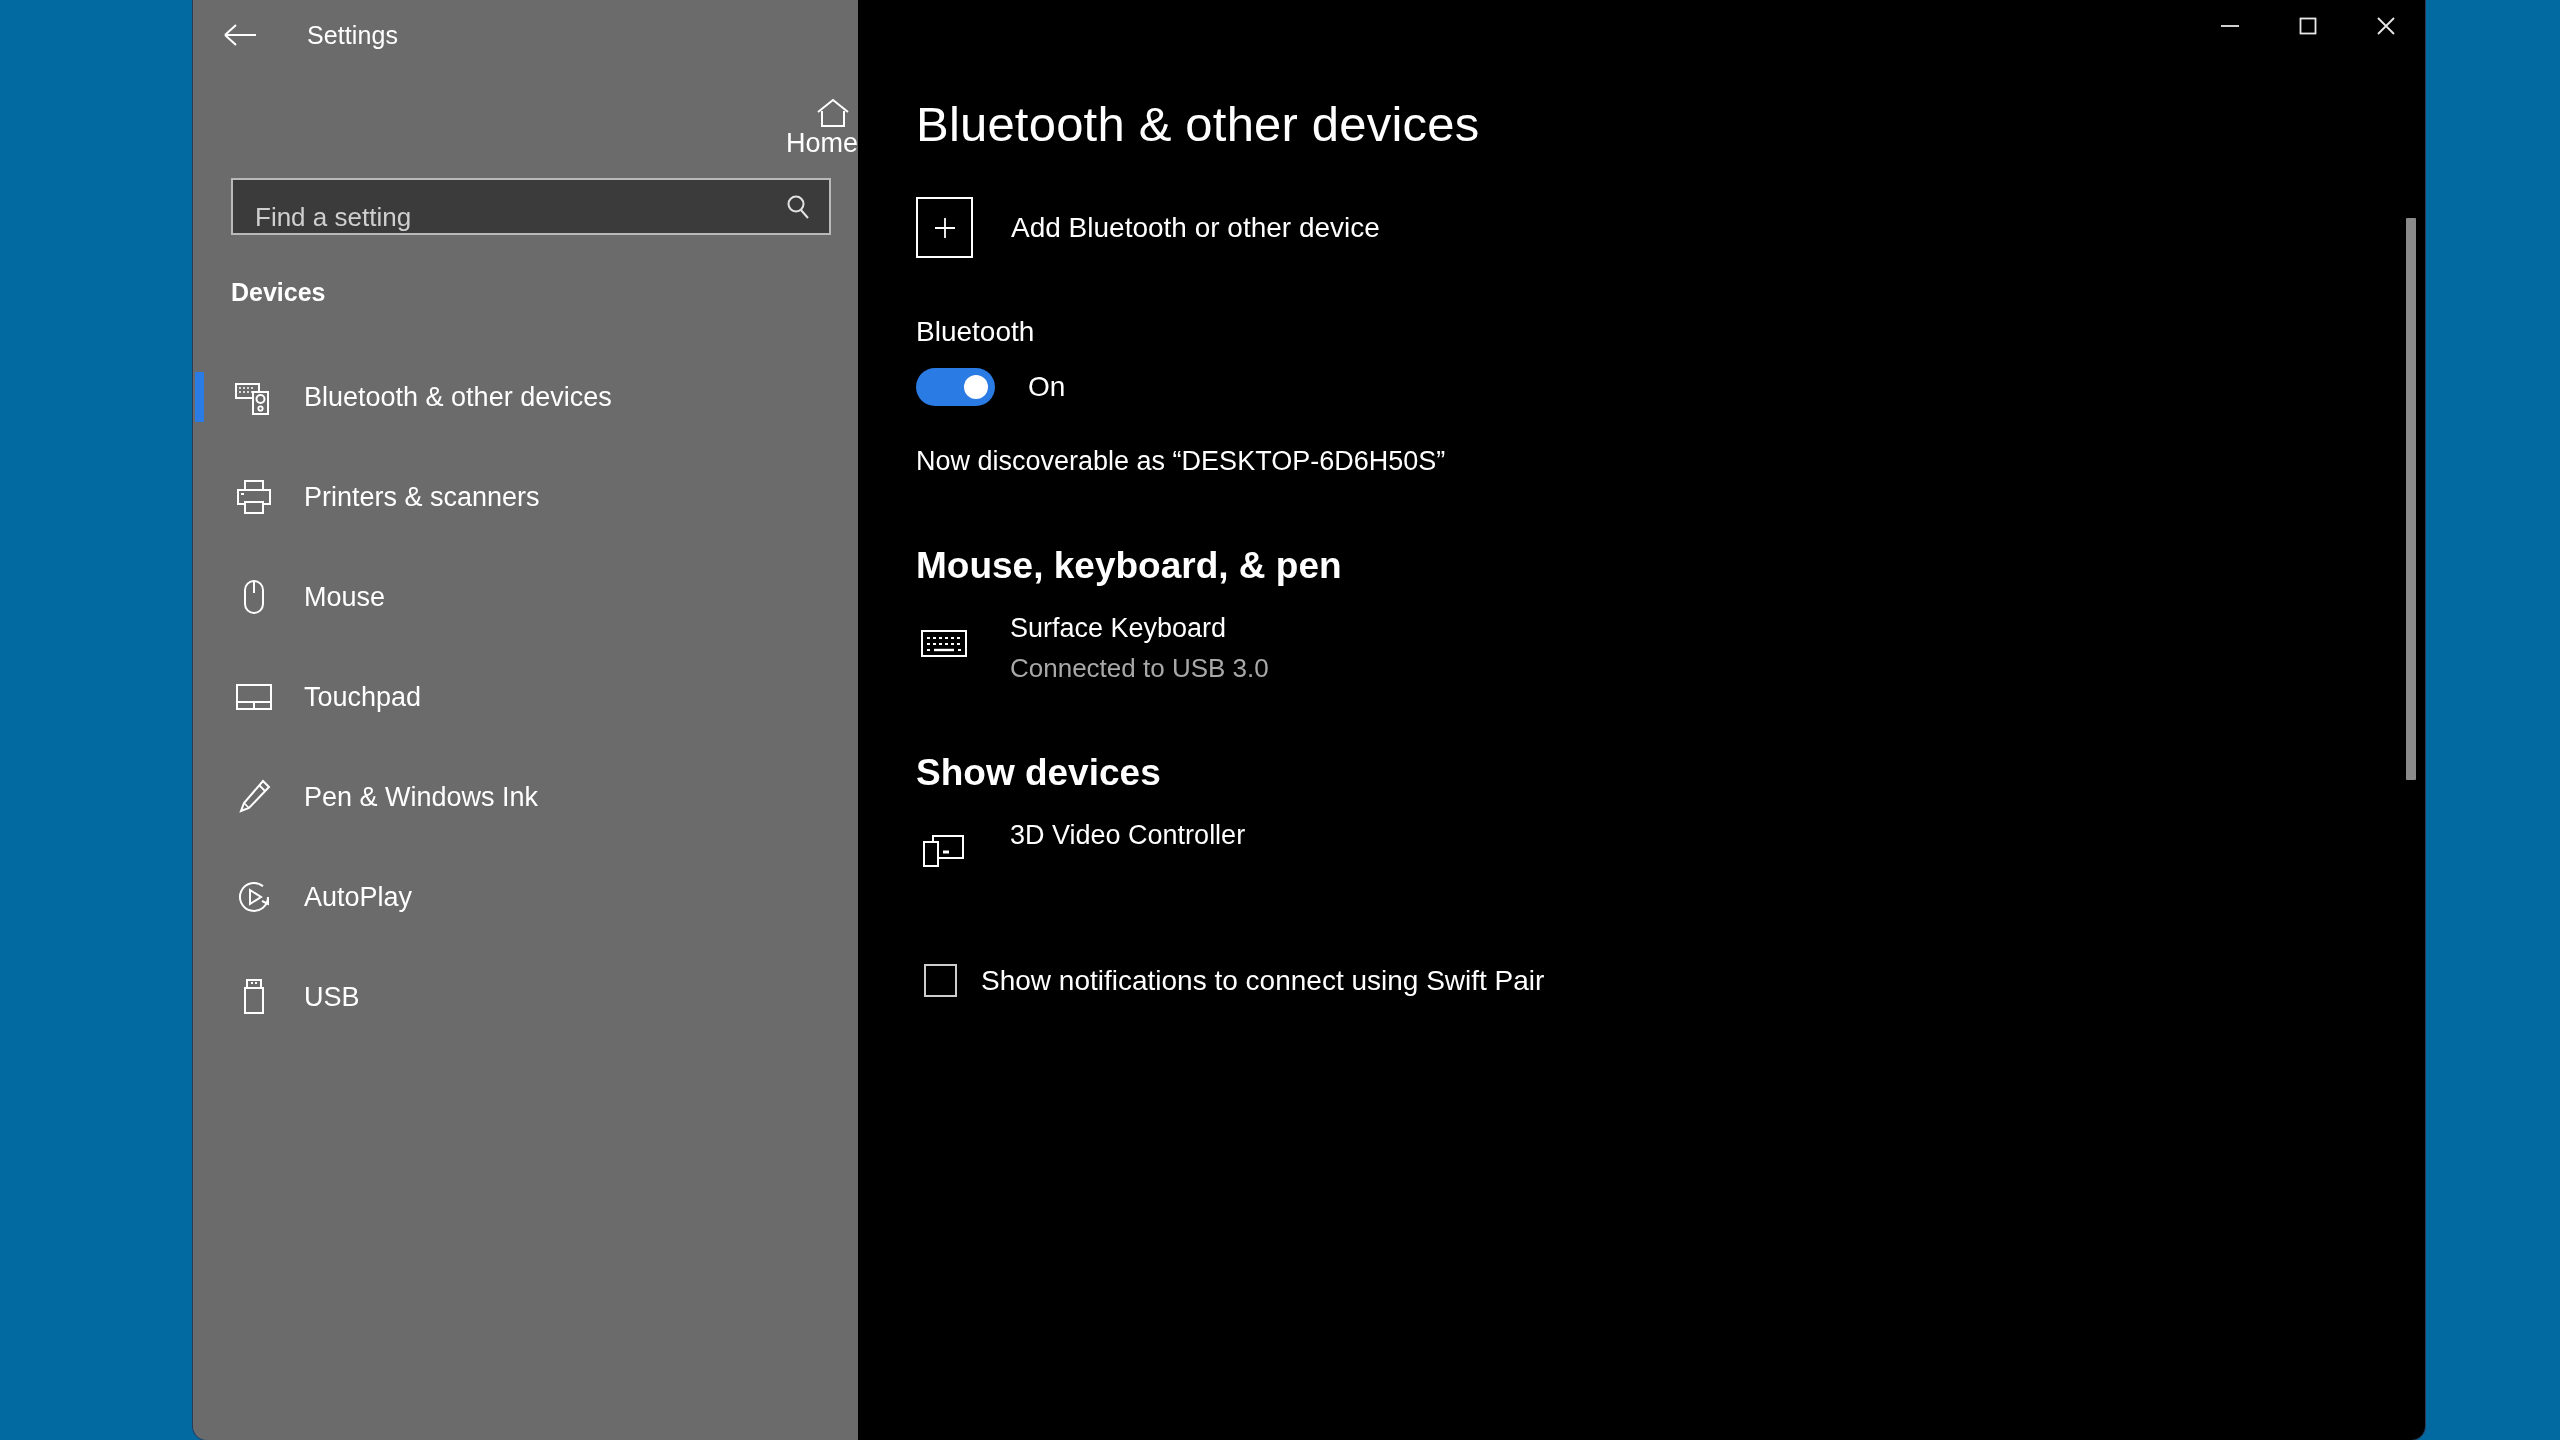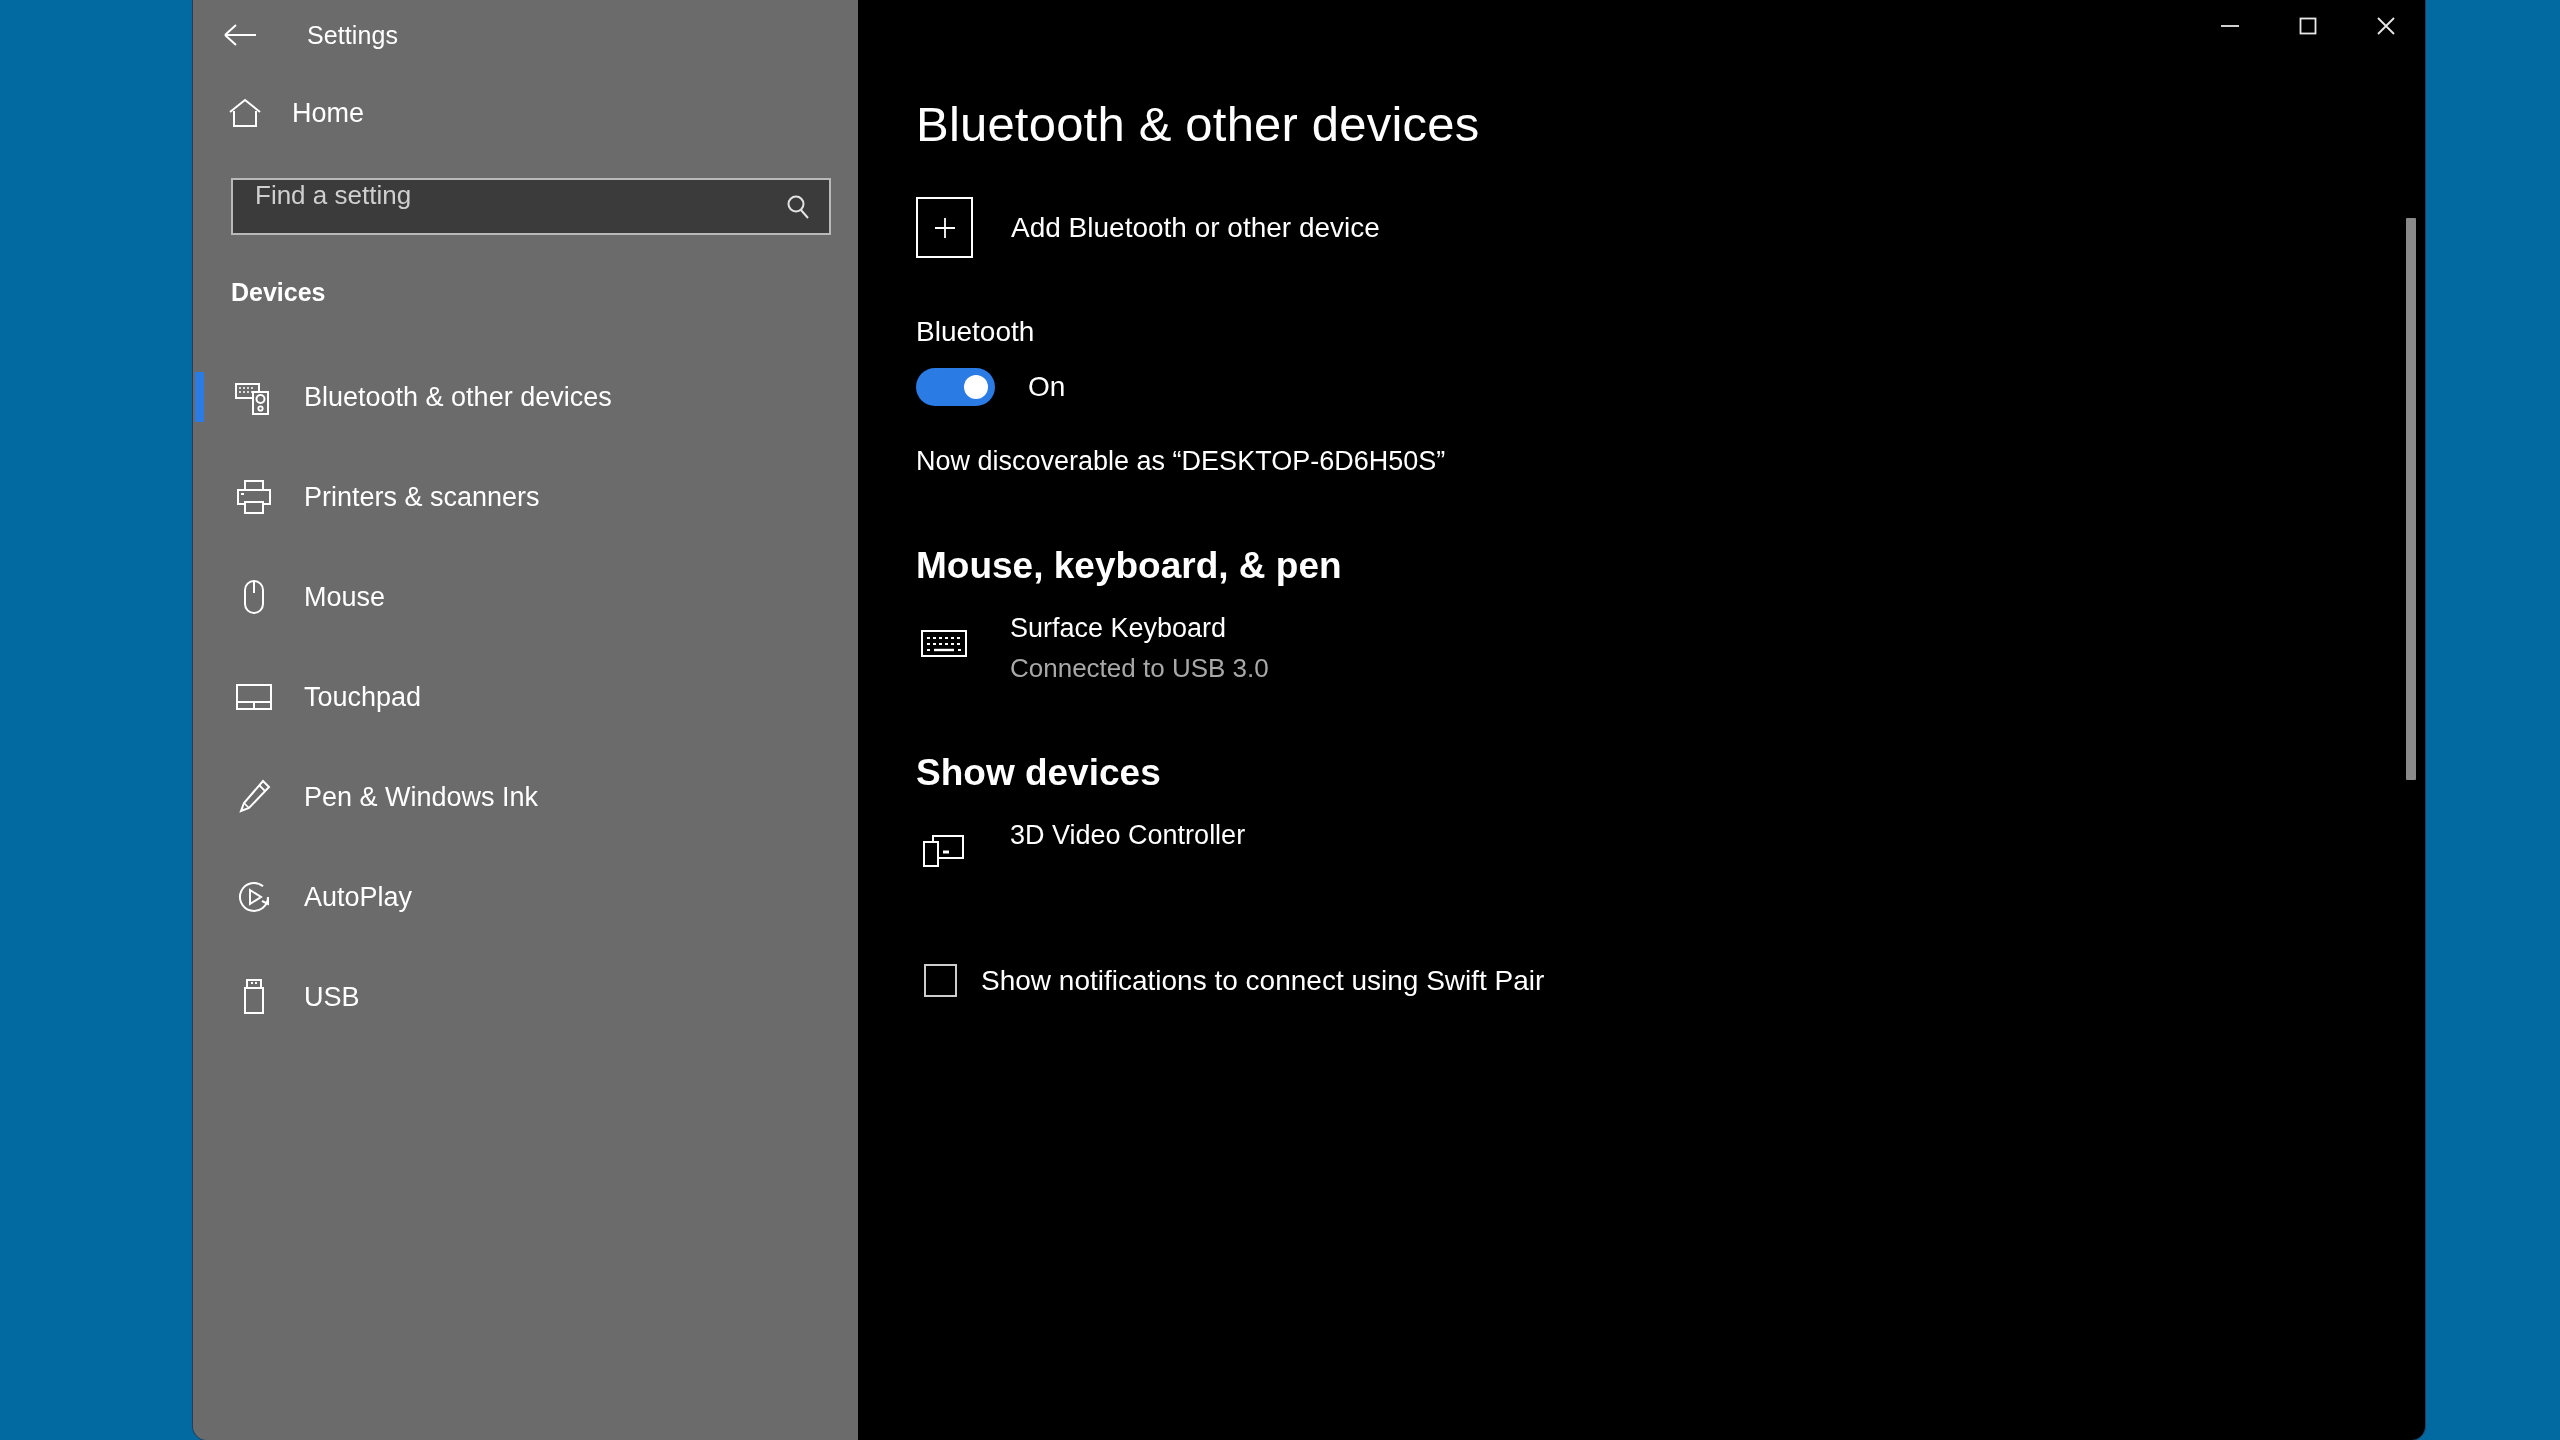--- a/index.html
+++ b/index.html
@@ -48,36 +48,36 @@
   }
   .back-btn svg { display:block; }
   .app-title {
     color: #ffffff;
     font-size: 25px;
     margin-left: 30px;
     letter-spacing: .1px;
   }
 
   .home-row {
-    display: flex; align-items: flex-start;
+    display: flex; align-items: flex-end;
     height: 64px;
     margin-top: 28px;
-    padding-left: 35px;
+    flex-direction: column;
   }
   .home-row .ico { width: 42px; display:flex; align-items:center; }
   .home-row .lbl {
     color: #ffffff; font-size: 27px; margin-left: 22px;
   }
 
   .search-wrap {
     margin: 16px 0 0 38px;
     width: 600px; height: 57px;
     background: #3b3b3b;
     border: 2px solid #b9b9b9;
-    display: flex; align-items: flex-start;
+    display: flex; align-items: flex-end;
     position: relative;
   }
   .search-wrap .ph {
     color: #cfcfcf; font-size: 26px;
     margin-left: 22px;
     pointer-events: none;
   }
   .search-wrap .sico {
     position: absolute; right: 18px; top: 50%;
     transform: translateY(-50%);

